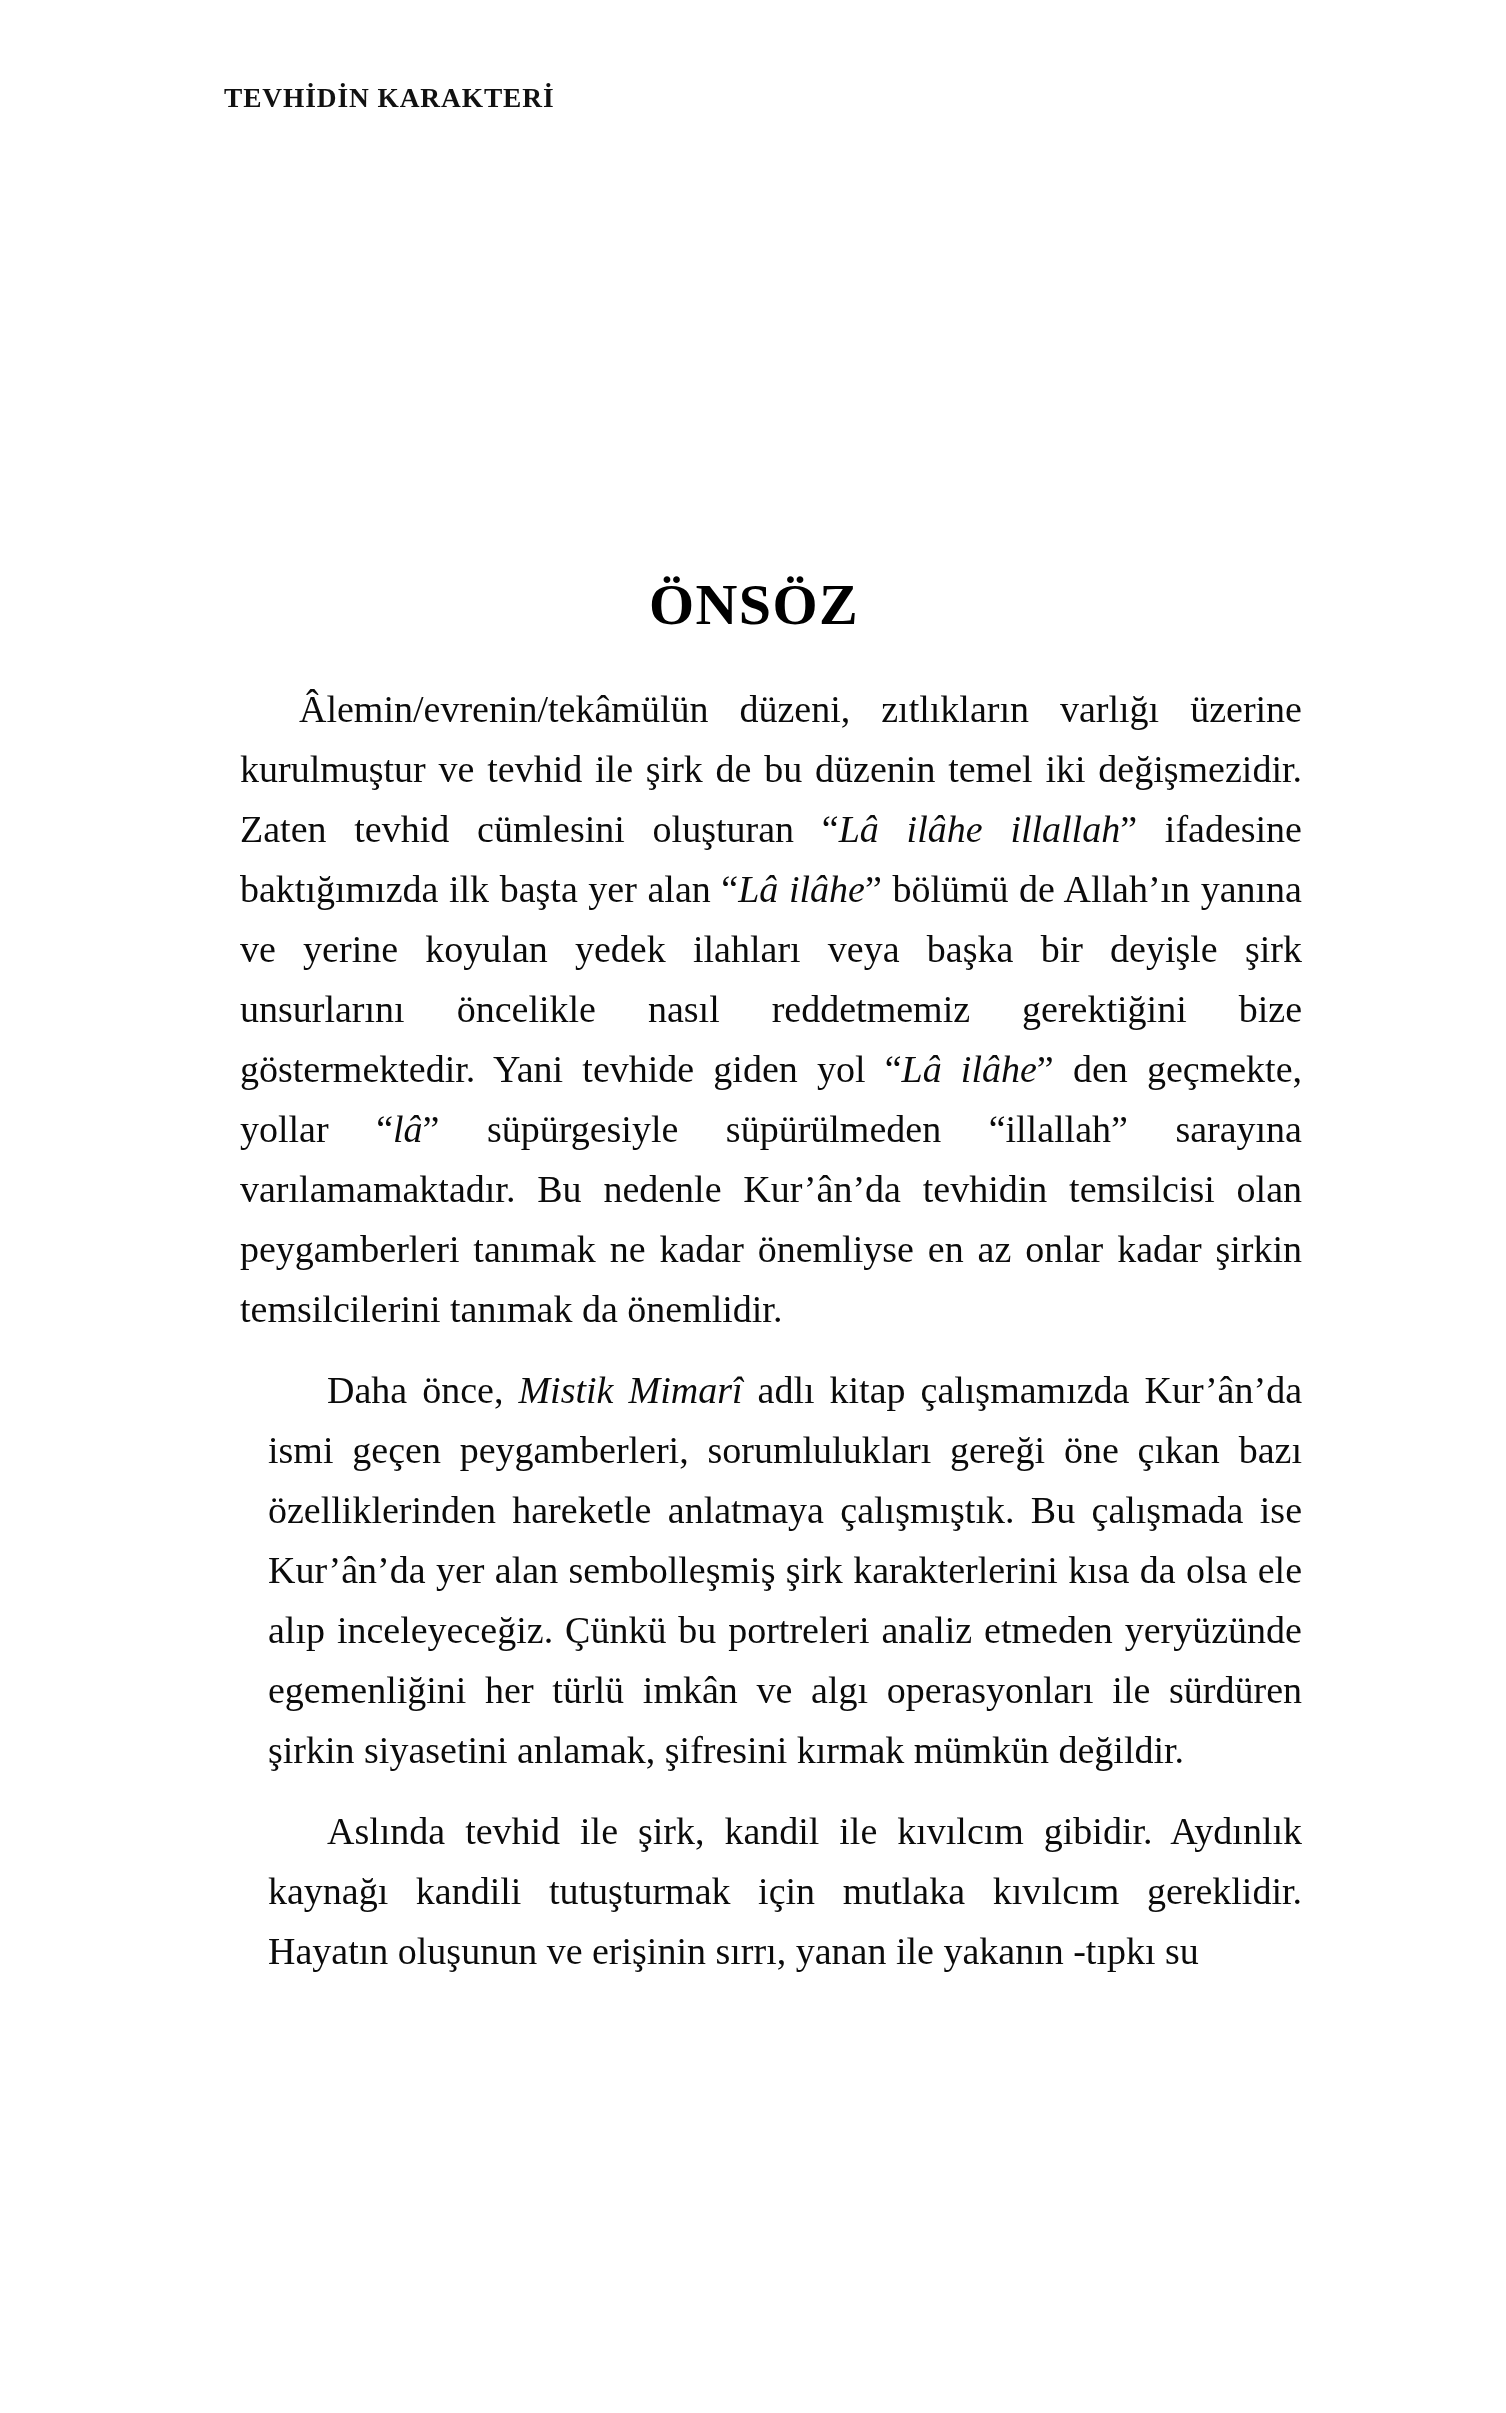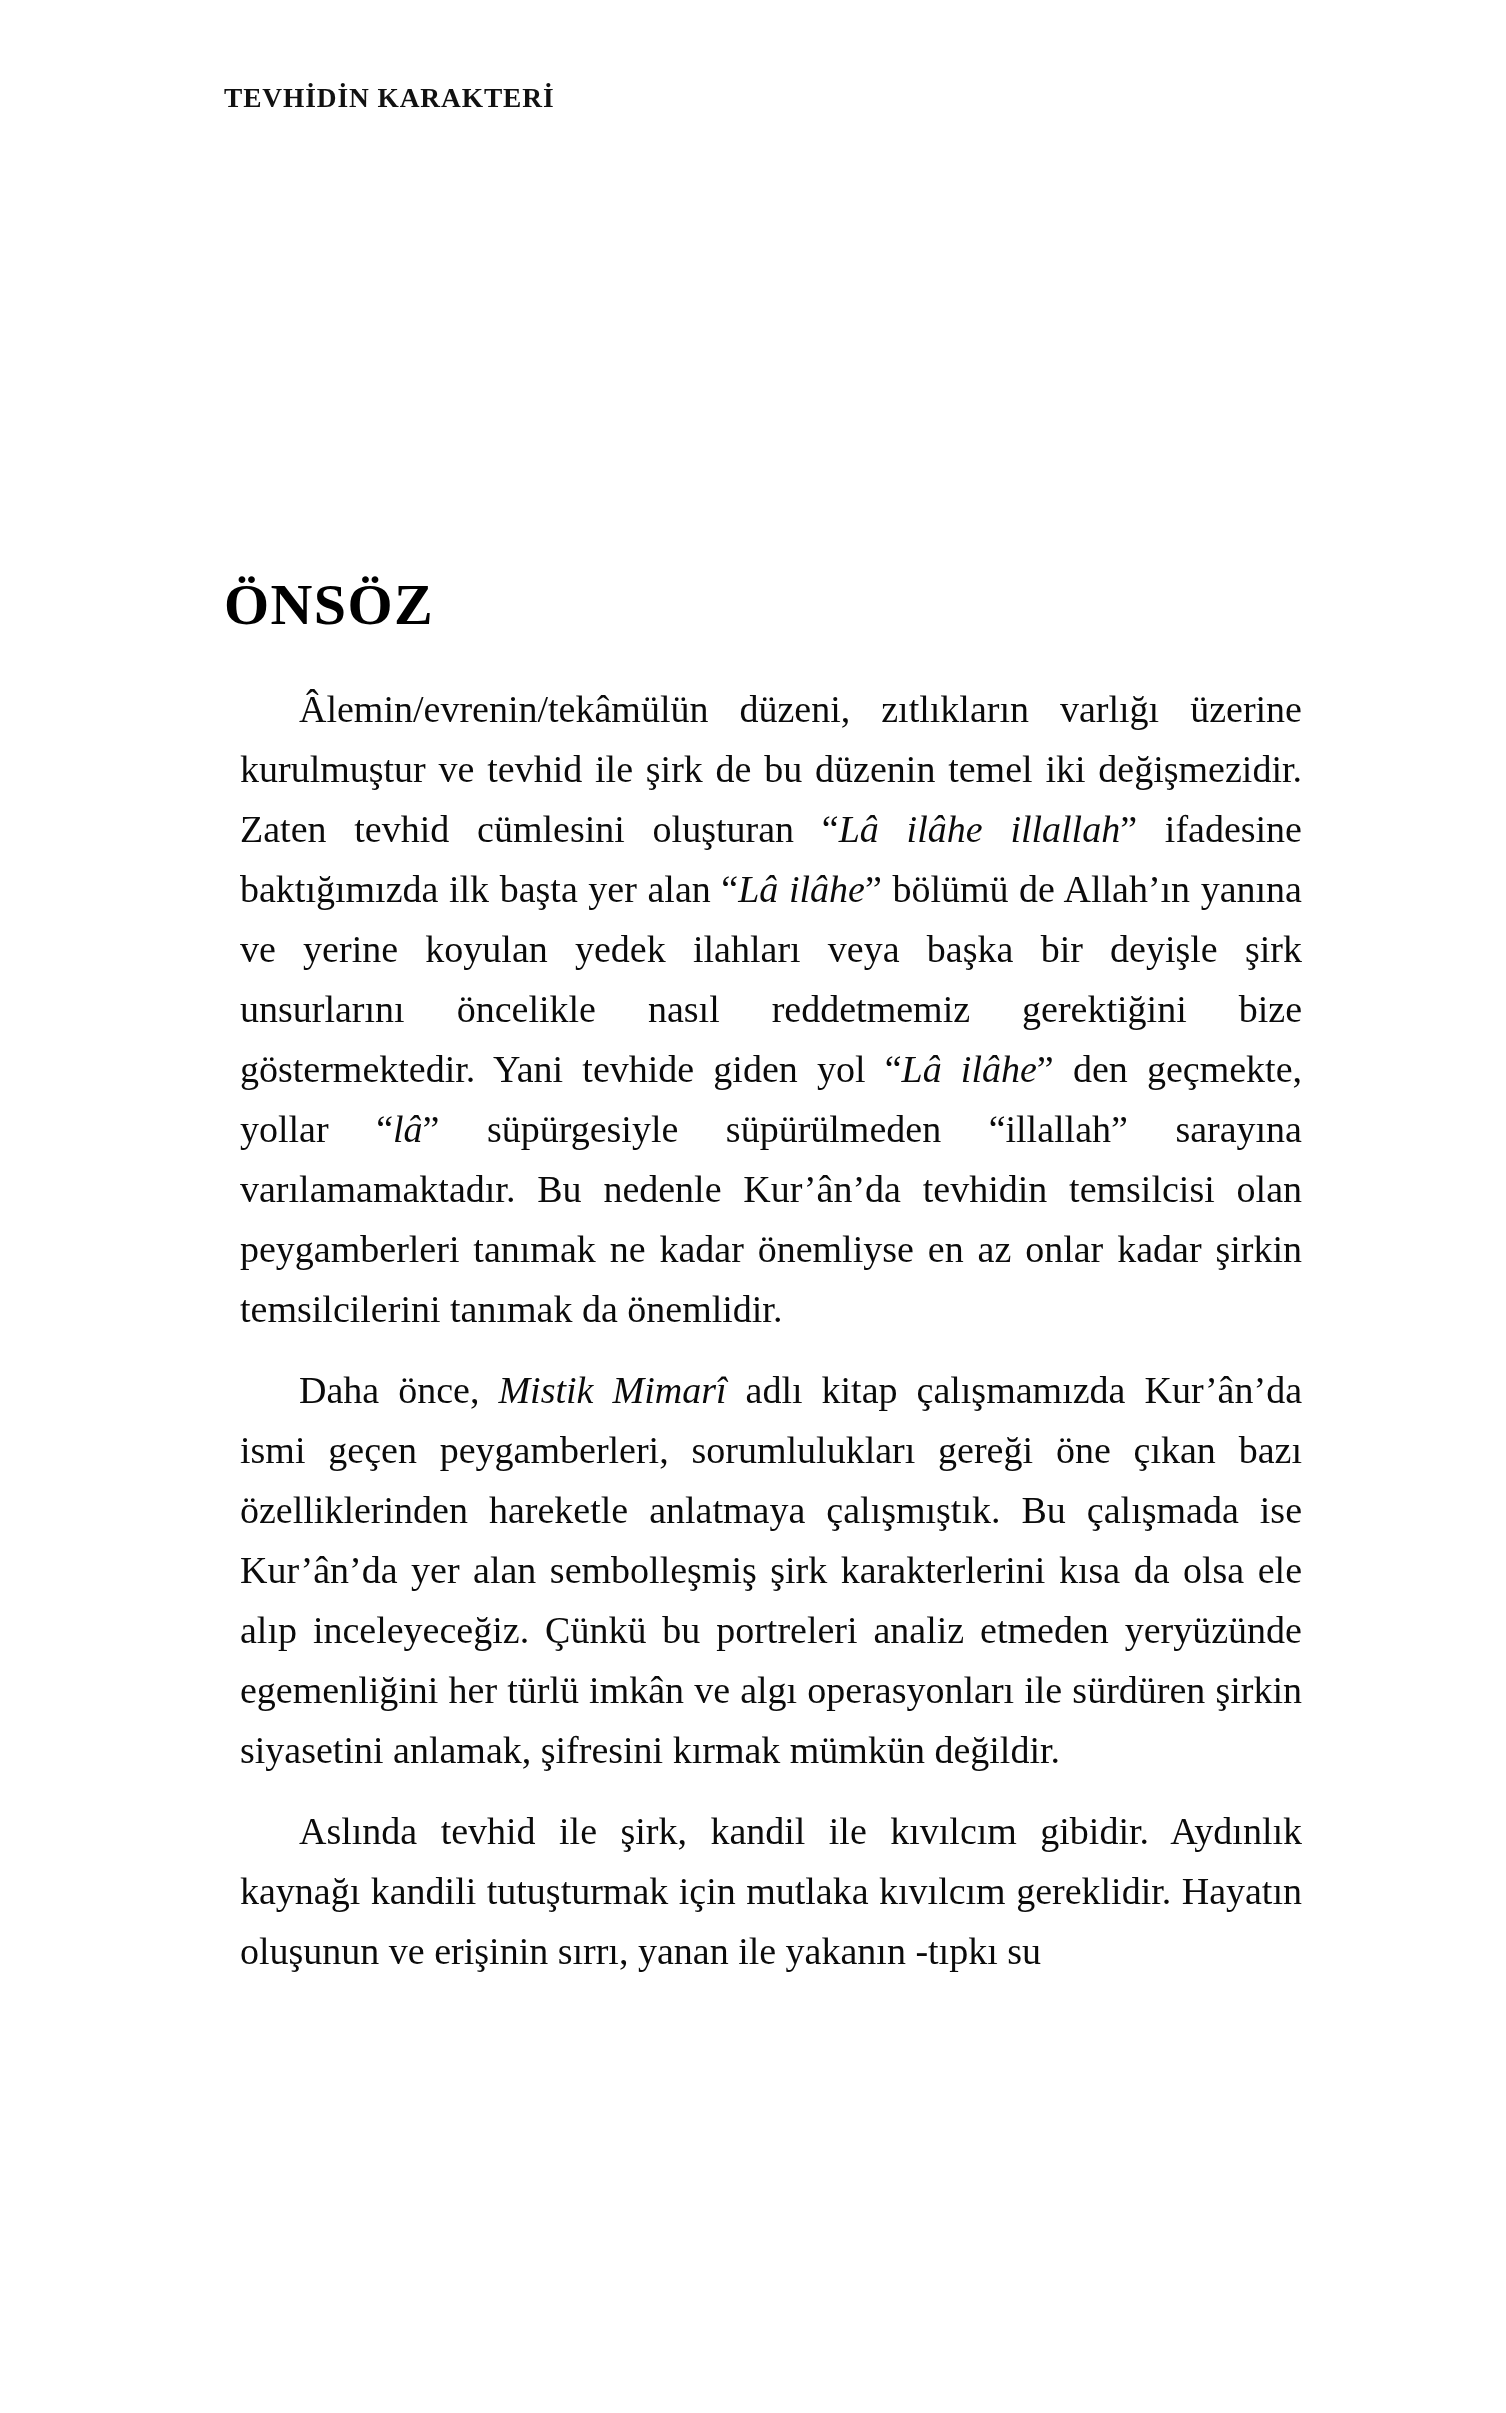--- a/index.html
+++ b/index.html
@@ -37,20 +37,21 @@
     font-variant: normal;
     font-weight: bold;
   }
 
   
   .chapter-title {
     position: absolute;
     left: 224px;
     top: 532px;
     width: 1060px;
+    text-align: center;
     font-size: 58px;
     letter-spacing: 1.4px;
     color: #000;
   }
 
   
   .text-column {
     position: absolute;
     left: 240px;
     top: 679px;
@@ -64,20 +65,21 @@
     font-size: 38px;
     line-height: 60px;
     text-indent: 59px;
     color: #0b0b0b;
     hyphens: none;
     -webkit-hyphens: none;
   }
 
   p.body-par + p.body-par {
     margin-top: 21px;
+    margin-left: 28px;
   }
 
   p.body-par em {
     font-style: italic;
   }
 </style>
 </head>
 <body>
 
 <div class="page">

